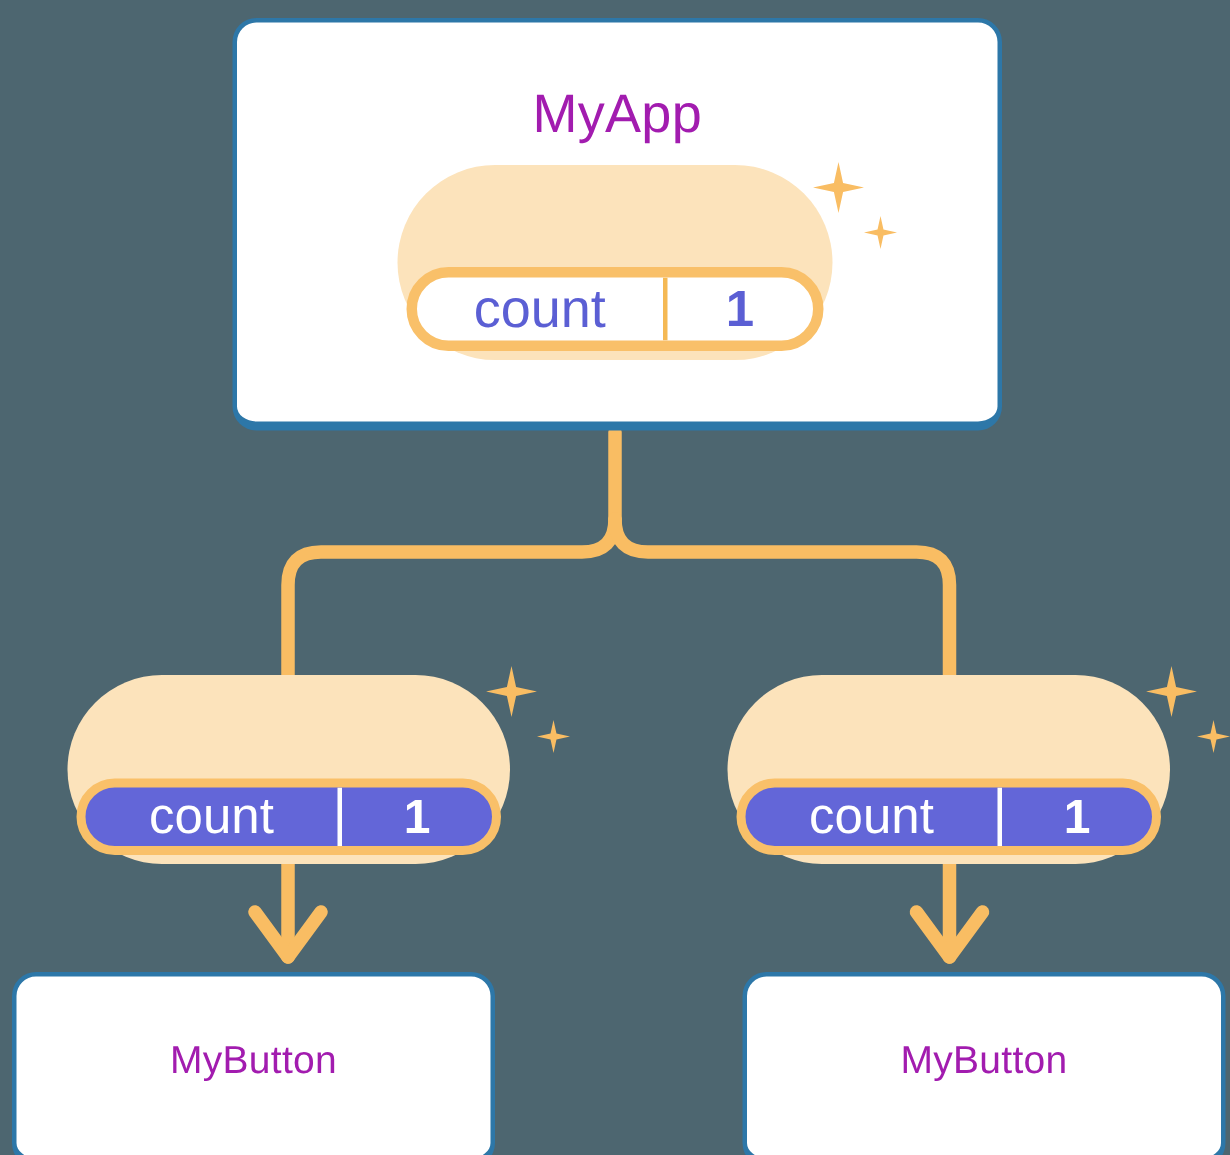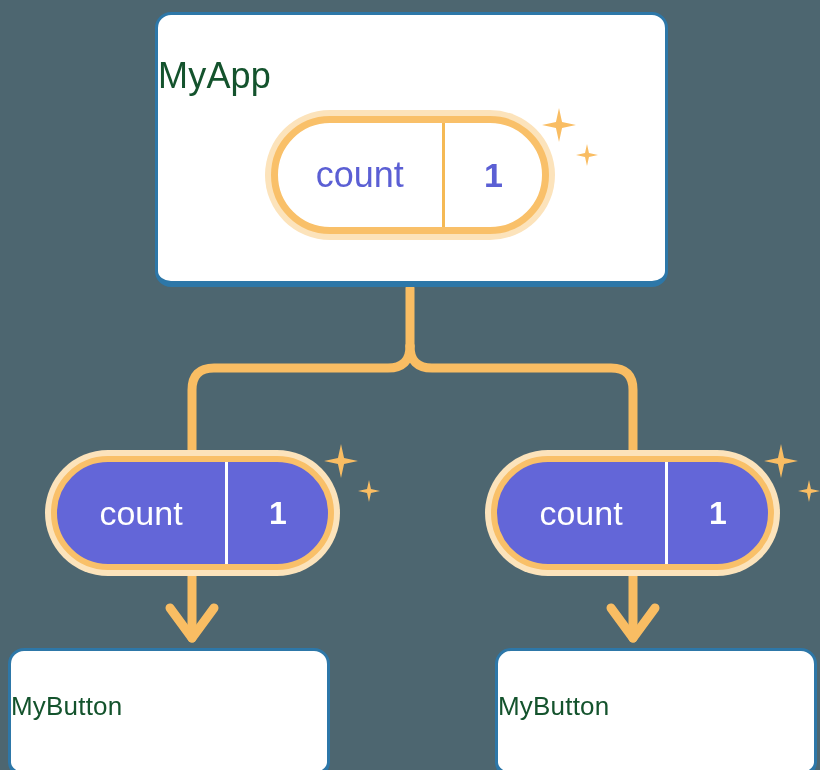--- a/index.html
+++ b/index.html
@@ -38,21 +38,22 @@
     border: 3px solid #2d77a8;
     border-bottom-width: 6px;
     border-radius: 16px;
     box-sizing: border-box;
     z-index: 3;
   }
   .card-title {
     position: absolute;
     left: 0;
     width: 100%;
-    color: #14532d;
+    text-align: center;
+    color: #a21caf;
     font-weight: 400;
     letter-spacing: 0.2px;
     white-space: nowrap;
   }
 
   #card-myapp {
     left: 155px;
     top: 12px;
     width: 513px;
     height: 275px;
@@ -76,20 +77,21 @@
 
   
   .pill {
     position: absolute;
     box-sizing: border-box;
     border-radius: 999px;
     background: #fce3bb;           
     padding: 6px;
     z-index: 4;
     display: flex;
+    align-items: flex-end;
   }
   .pill-ring {
     flex: 1;
     box-sizing: border-box;
     border: 7px solid #f9c069;     
     border-radius: 999px;
     display: flex;
     align-items: stretch;
     overflow: hidden;
   }

